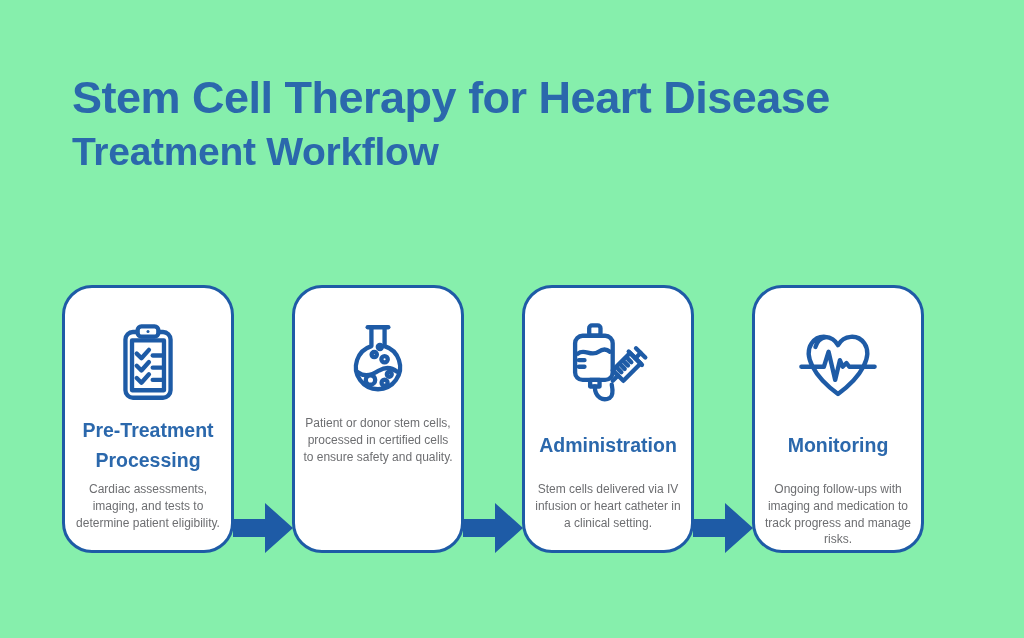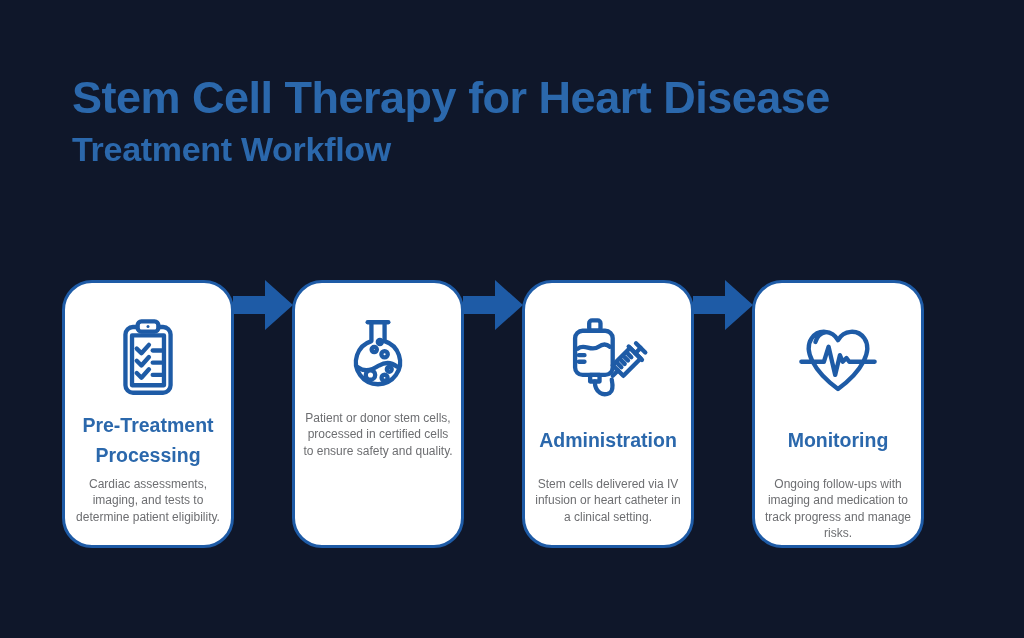--- a/index.html
+++ b/index.html
@@ -5,46 +5,46 @@
   html, body {
     margin: 0;
     padding: 0;
     background: #ffffff;
     font-family: "Liberation Sans", sans-serif;
   }
   .page {
     position: relative;
     width: 1024px;
     height: 638px;
-    background: #0f172a;
+    background: #86efac;
     overflow: hidden;
   }
   .header {
     padding: 72px 0 0 72px;
   }
   .main-title {
     margin: 0;
     font-size: 45px;
     line-height: 1.15;
     font-weight: 700;
     letter-spacing: -0.5px;
     color: #2b68ac;
   }
   .sub-title {
     margin: 6px 0 3px 0;
-    font-size: 34px;
+    font-size: 39px;
     line-height: 1.12;
     font-weight: 700;
     letter-spacing: -0.3px;
     color: #2b68ac;
   }
   .workflow-row {
     margin: 112px 4px 0 62px;
     display: flex;
-    align-items: flex-start;
+    align-items: flex-end;
   }
   .card {
     box-sizing: border-box;
     width: 172px;
     height: 268px;
     border: 3px solid #1e5ba6;
     border-radius: 30px;
     background: #ffffff;
     display: flex;
     flex-direction: column;

